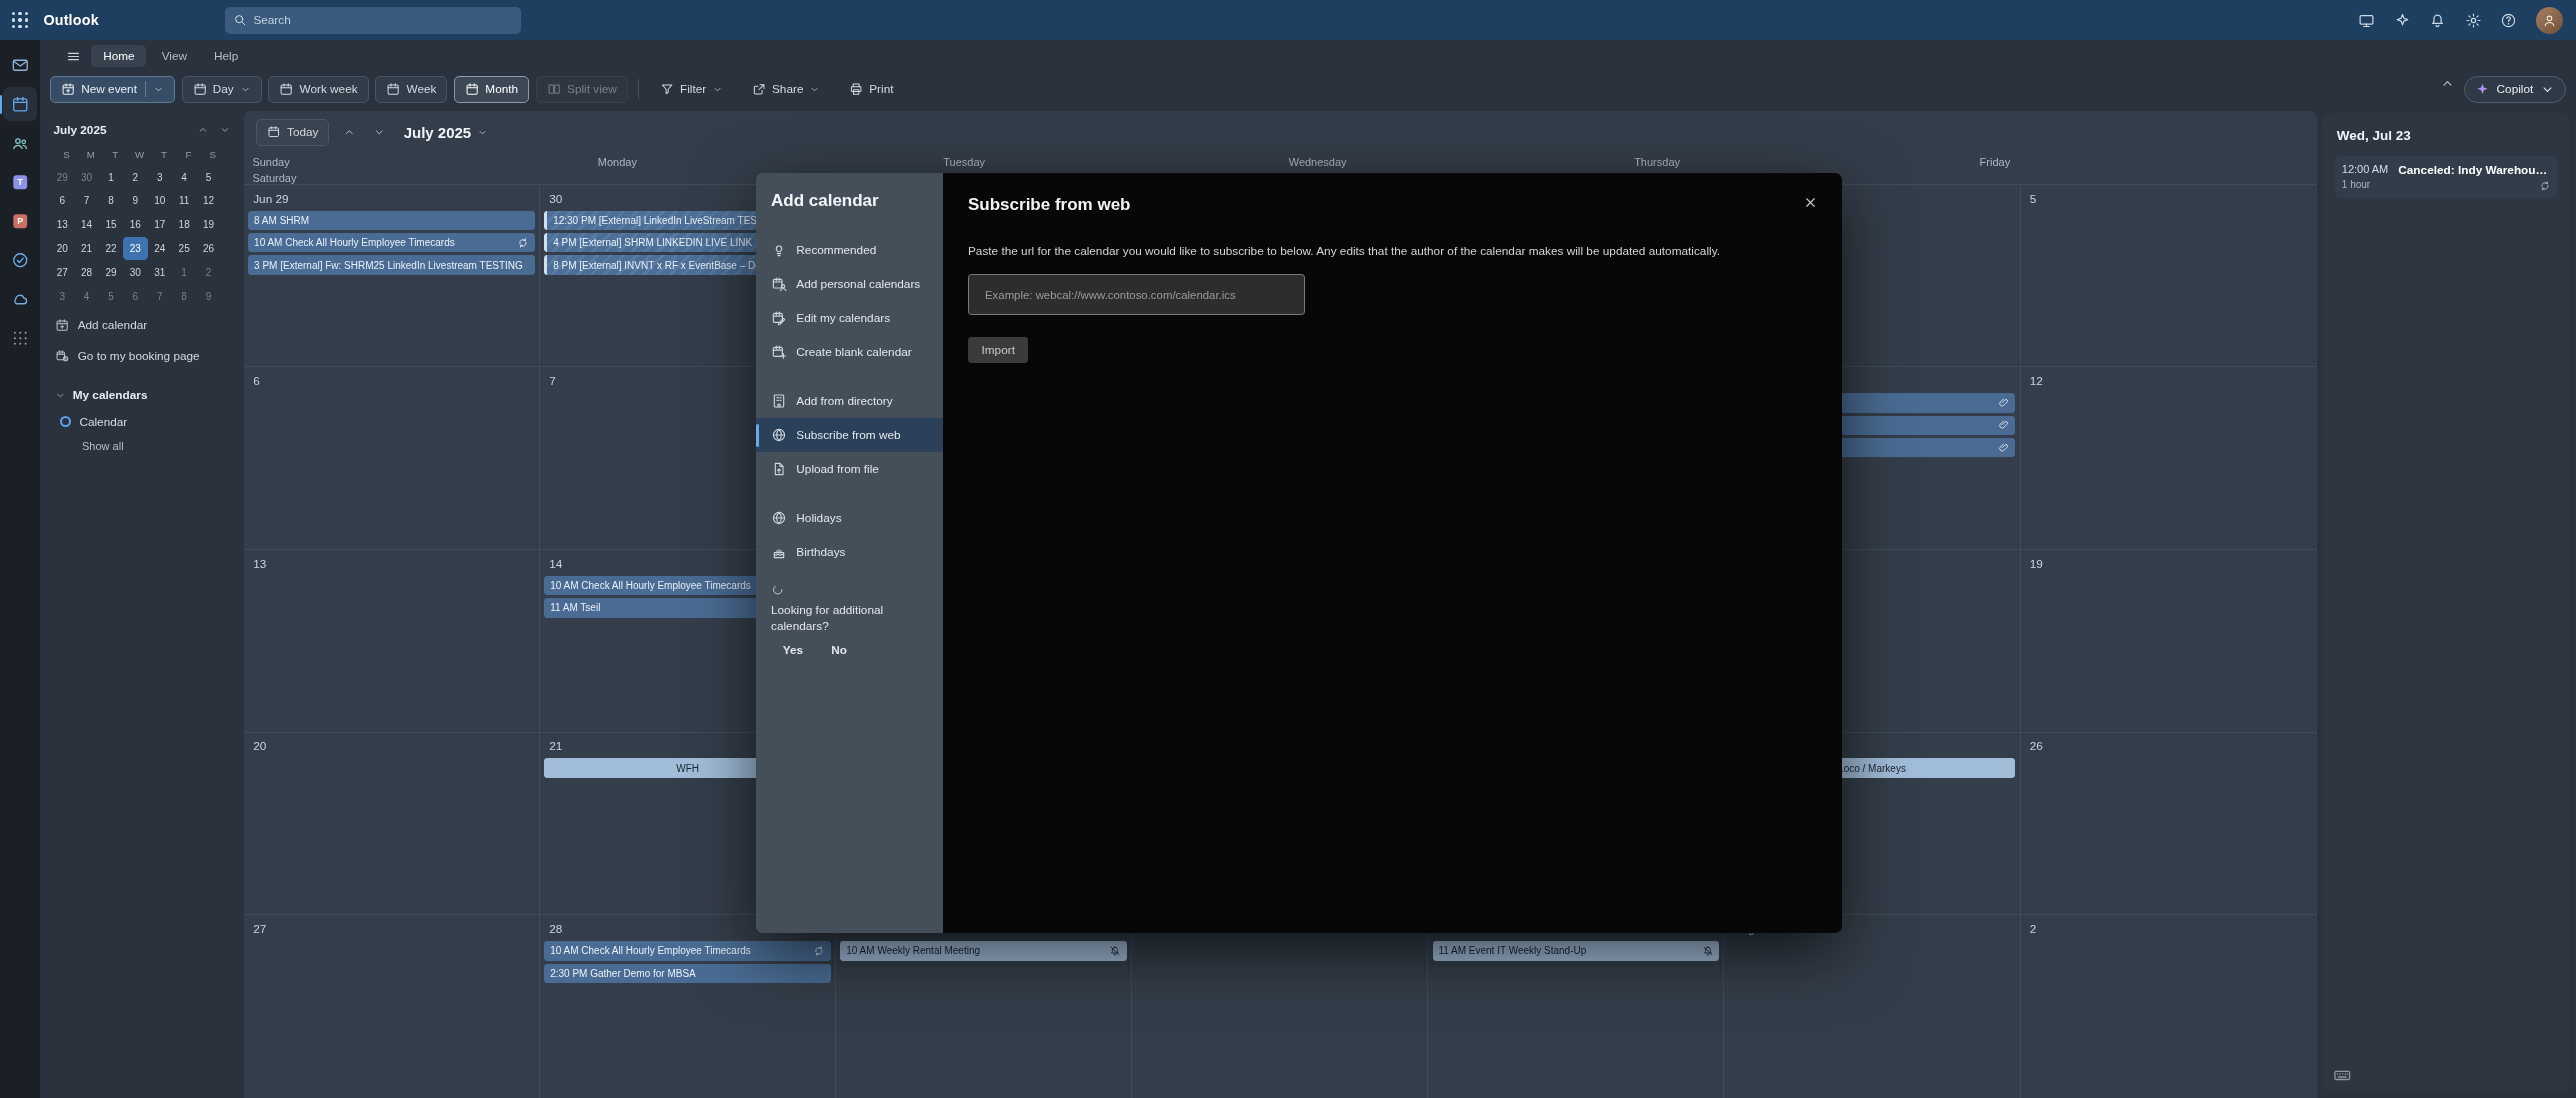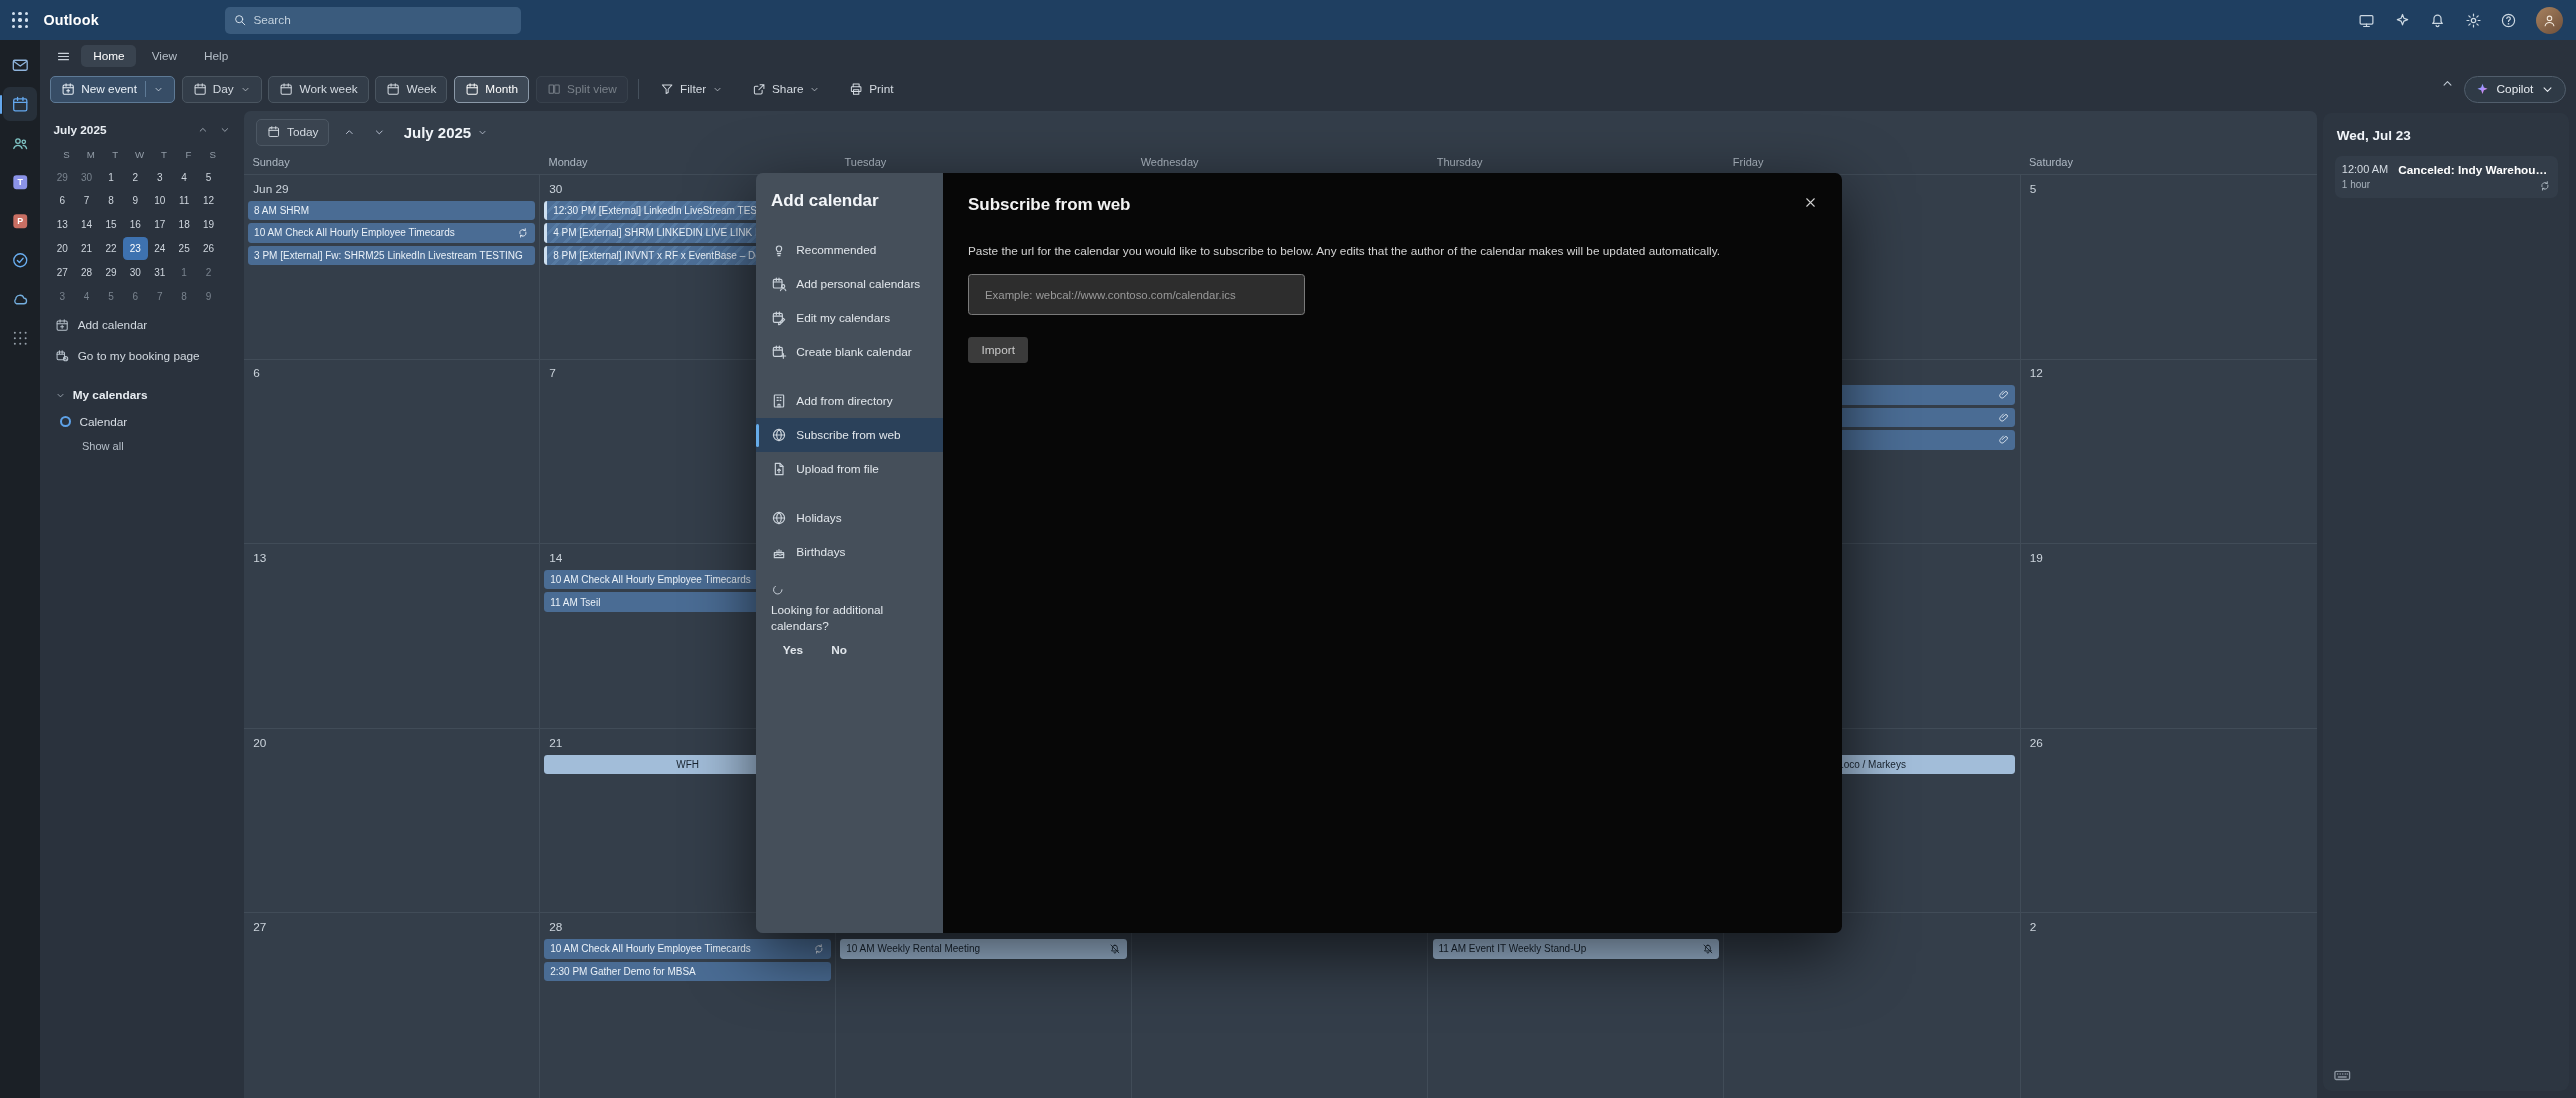--- a/index.html
+++ b/index.html
@@ -25,21 +25,21 @@
 
 
 .rail{position:absolute;left:0;top:40px;bottom:0;width:40px;background:#1b2026;display:flex;flex-direction:column;align-items:center;gap:5px;padding-top:8.4px;z-index:9}
 .rail-item{width:34px;height:34px;border-radius:6.7px;display:grid;place-items:center;position:relative;cursor:pointer}
 .rail-item .ic{width:18.5px;height:18.5px}
 .rail-item.active{background:#27303a}
 .rail-item.active::before{content:"";position:absolute;left:-3.4px;top:7.6px;bottom:7.6px;width:2.5px;border-radius:1.7px;background:#64a8ee}
 
 
 .main{position:absolute;left:40px;top:40px;right:0;bottom:0;display:flex;flex-direction:column;background:#2a323d}
-.tabrow{height:32px;display:flex;align-items:center;gap:3.4px;padding:0 9px;flex:0 0 auto}
+.tabrow{height:32px;display:flex;align-items:center;gap:3.4px;padding:0 19px;flex:0 0 auto}
 .burger{width:29px;height:23.6px;display:grid;place-items:center;color:#c9d1da;border-radius:5px;cursor:pointer}
 .burger .ic{width:15px;height:15px}
 .tab{padding:4.2px 11.8px;font-size:11.8px;color:#b6bfc9;border-radius:5px;cursor:pointer}
 .tab.active{color:#fff;background:#39434f}
 .cmdrow{height:39px;display:flex;align-items:center;gap:6.7px;padding:0 10px 5px;flex:0 0 auto}
 .btn{height:27px;display:inline-flex;align-items:center;gap:5.9px;padding:0 10px;font-size:11.8px;color:#d5dbe2;background:#333d49;border:0.8px solid #4a5560;border-radius:5px;cursor:pointer;white-space:nowrap;font-family:inherit}
 .btn .ic{width:14.3px;height:14.3px}
 .btn .chev{width:11px;height:11px;opacity:.9}
 .btn.primary{background:#374d66;border-color:#5e7a96;color:#eaf1f8}
 .btn .split{width:0.8px;align-self:stretch;margin:4.2px 1.7px;background:#5e7a96}
@@ -75,21 +75,21 @@
 
 
 .calendar{flex:1;min-width:0;display:flex;flex-direction:column;background:#343e4a;border-radius:6.7px 6.7px 0 0}
 .cal-toolbar{height:42px;display:flex;align-items:center;gap:8.4px;padding:0 11.8px;flex:0 0 auto}
 .cal-btn{height:27px;display:inline-flex;align-items:center;gap:6.7px;padding:0 10px;font-size:11.8px;color:#d5dbe2;background:#3a4450;border:0.8px solid #4c5763;border-radius:5px;cursor:pointer;font-family:inherit}
 .cal-btn .ic{width:13.5px;height:13.5px}
 .nav-ch{width:22px;height:22px;display:grid;place-items:center;color:#c6cede;border-radius:4.2px;cursor:pointer}
 .nav-ch .ic{width:12.6px;height:12.6px}
 .month-label{display:flex;align-items:center;gap:5.9px;font-size:15px;font-weight:700;color:#f0f4f8;margin-left:5px;cursor:pointer}
 .month-label .ic{width:11px;height:11px;color:#c6cede}
-.dow-row{display:grid;grid-template-columns:repeat(7,1fr);flex:0 0 22px;border-bottom:0.8px solid #414c58}
+.dow-row{display:grid;grid-template-columns:repeat(6,1fr);flex:0 0 22px;border-bottom:0.8px solid #414c58}
 .dow{font-size:11px;color:#aeb8c3;padding:3.4px 0 0 8.4px}
 .grid{flex:1;display:grid;grid-template-rows:repeat(5,1fr);min-height:0}
 .grid-row{display:grid;grid-template-columns:repeat(7,1fr);border-bottom:0.8px solid #414c58;min-height:0}
 .grid-row:last-child{border-bottom:none}
 .day-cell{border-right:0.8px solid #414c58;padding:3.4px 4.2px 0;overflow:hidden;cursor:pointer;min-width:0}
 .day-cell:last-child{border-right:none}
 .date-label{font-size:11.8px;color:#ccd4dc;margin:3.4px 0 5px 5px}
 .events{display:flex;flex-direction:column;gap:3px}
 .event{flex:0 0 19.4px;height:19.4px;display:flex;align-items:center;gap:5px;padding:0 5.9px;border-radius:3.4px;font-size:10px;overflow:hidden;cursor:pointer}
 .event .ev-label{flex:1 1 auto;min-width:0;overflow:hidden;white-space:nowrap;text-overflow:ellipsis}

